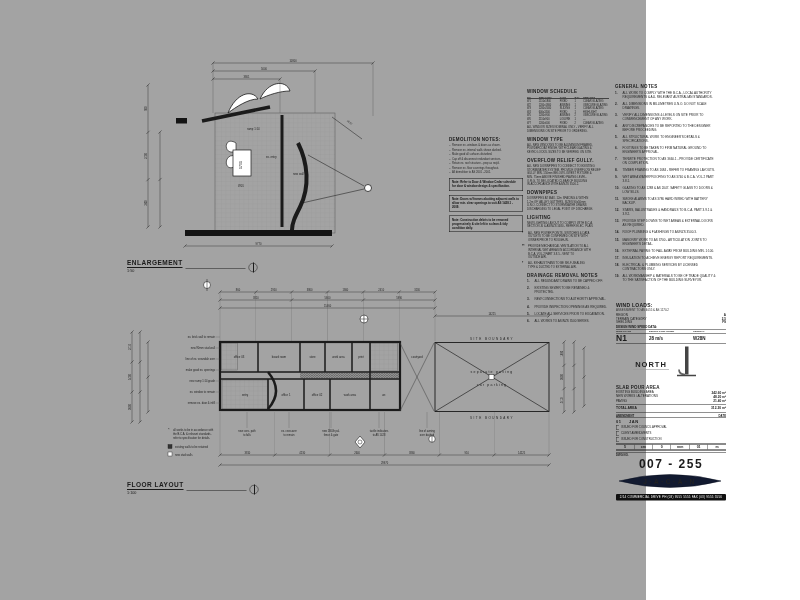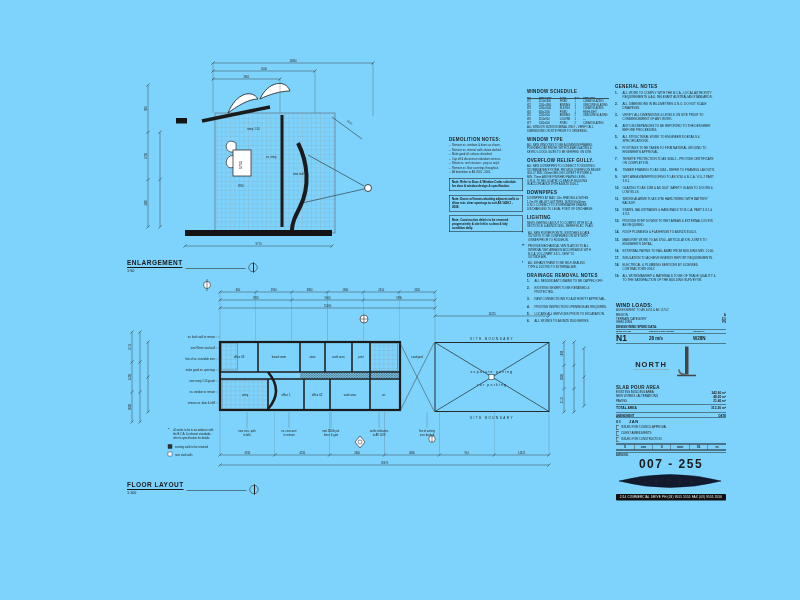--- a/index.html
+++ b/index.html
@@ -1,17 +1,17 @@
 <!DOCTYPE html>
 <html><head>
 <meta charset="utf-8">
 <style>
   html,body{margin:0;padding:0;background:#fff;-webkit-text-size-adjust:none;}
   body{width:800px;height:600px;font-family:"Liberation Sans",sans-serif;color:#1b1b1b;overflow:hidden;}
-  #sheet{position:relative;width:800px;height:600px;background:#7dd3fc;}
+  #sheet{position:relative;width:646px;height:600px;background:#a3a3a3;}
   .abs{position:absolute;}
   .sw{transform:scale(.5);transform-origin:0 0;}
   svg text{font-family:"Liberation Sans",sans-serif;fill:#222;}
 
   
   .dwg-label{width:190px;height:32px;}
   .dl-in{width:380px;display:flex;align-items:flex-end;gap:6px;}
   .dl-title{font-size:13px;font-weight:bold;letter-spacing:1px;border-bottom:2px solid #1b1b1b;padding-bottom:1px;}
   .dl-scale{font-size:7.5px;margin-top:1px;}
   .dl-rule{flex:0 0 120px;border-bottom:1.6px solid #1b1b1b;height:1px;margin-bottom:9px;}

